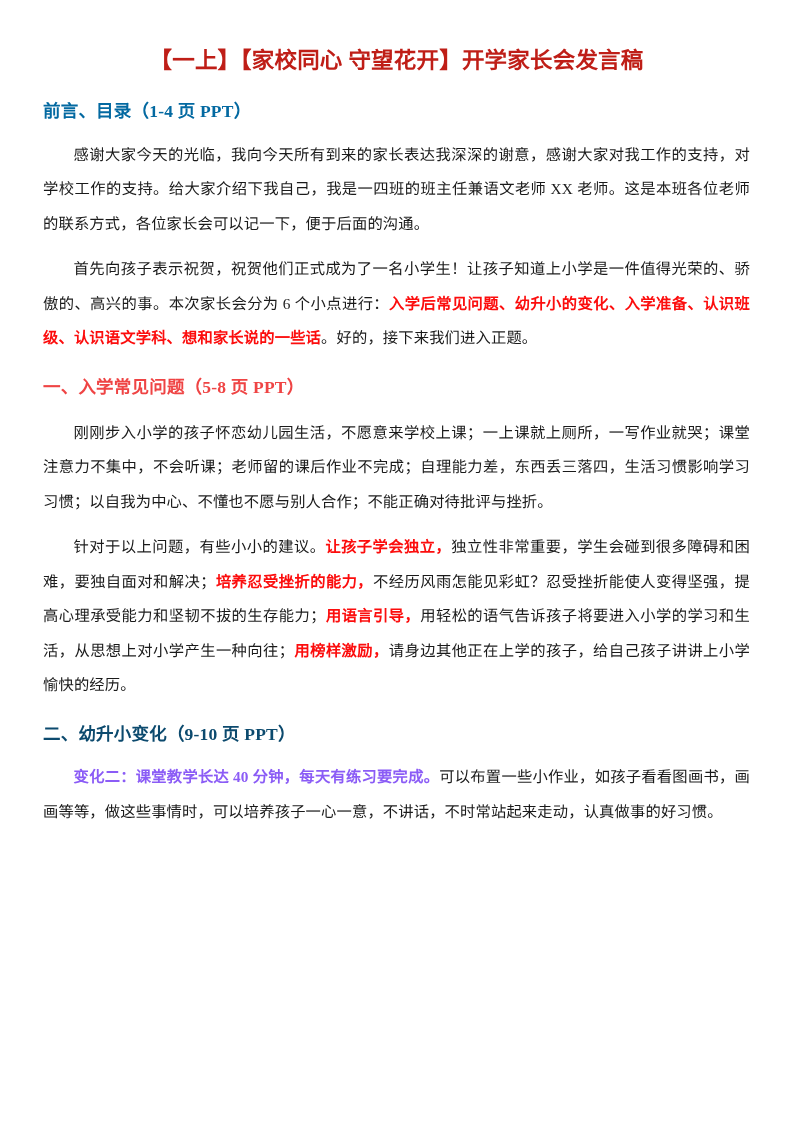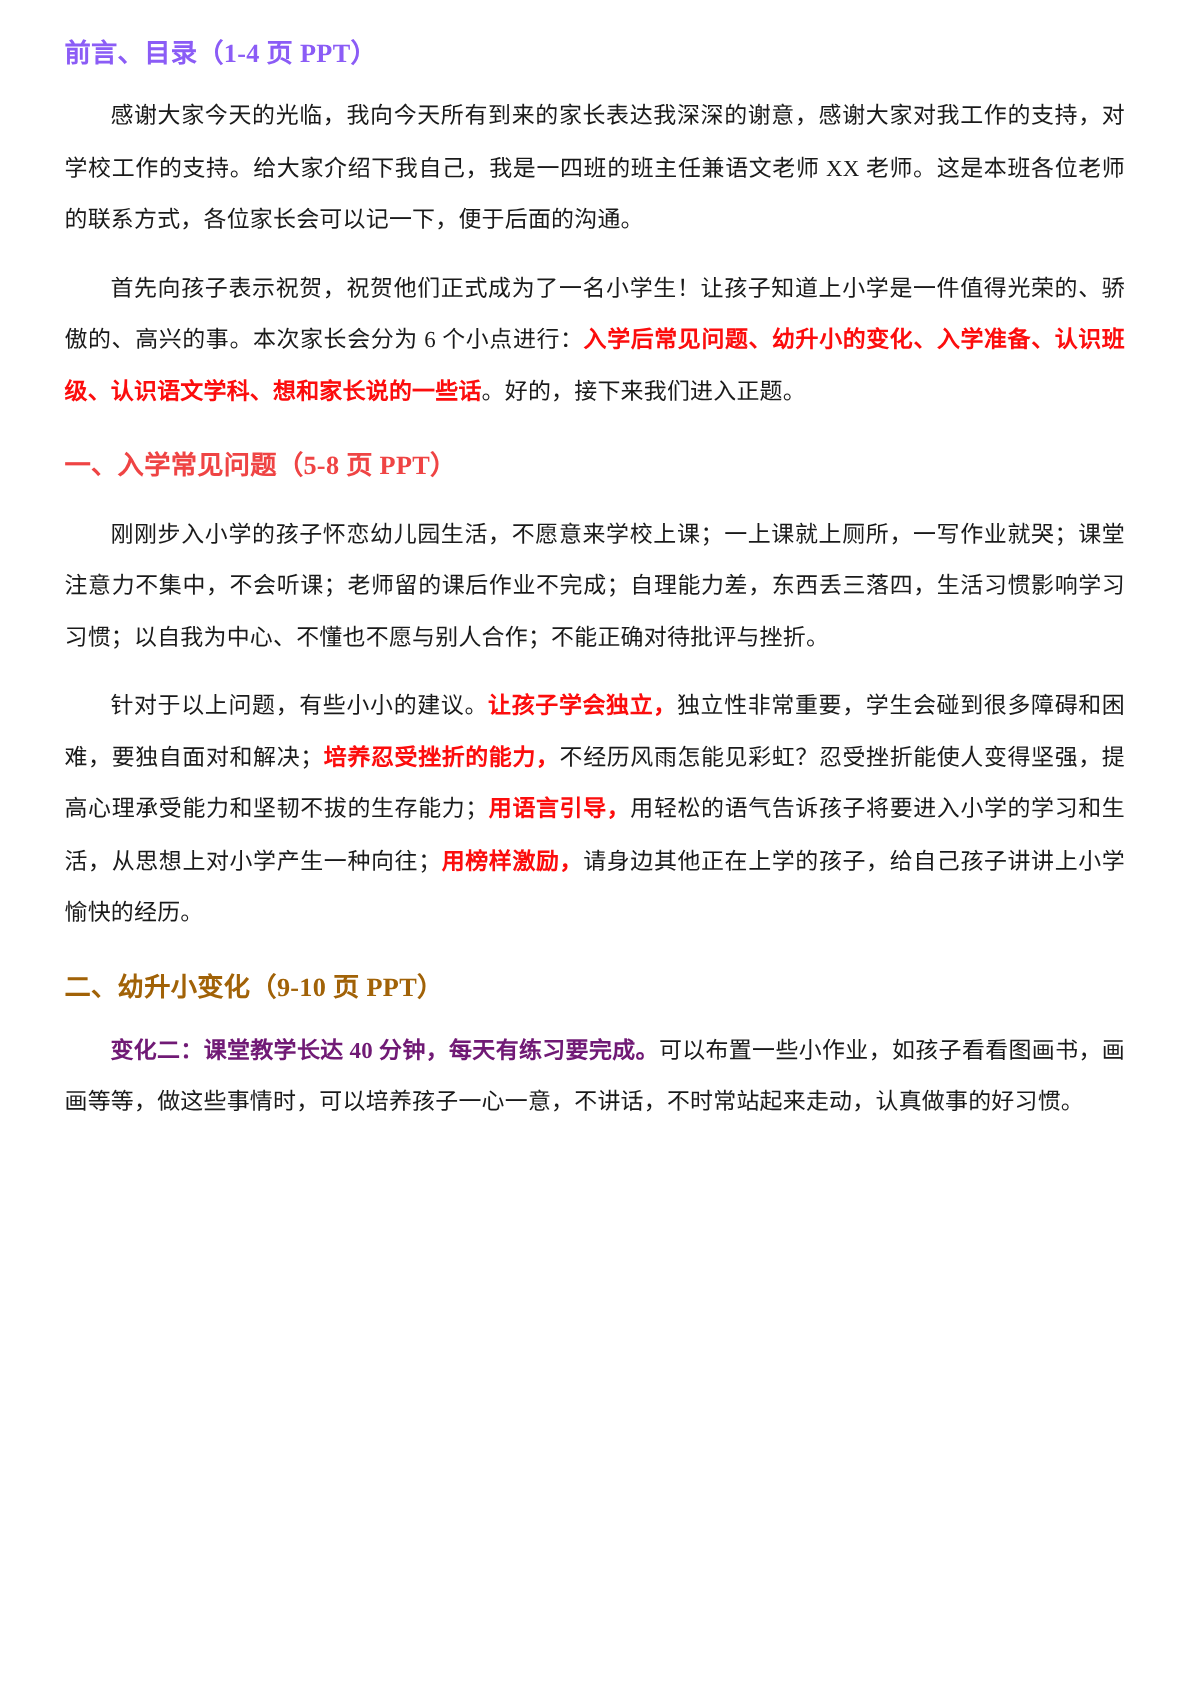--- a/index.html
+++ b/index.html
@@ -72,25 +72,26 @@
   .em-red {
     color: #fc0d0d;
     font-weight: bold;
   }
 </style>
 </head>
 <body>
 
 <div class="page">
 
+  <h1 class="doc-title">【一上】【家校同心  守望花开】开学家长会发言稿</h1>
 
   <div id="sections-root">
-      <h2 class="section-heading" style="color: #8b5cf6;">前言、目录（1-4 页 PPT）</h2>
+      <h2 class="section-heading" style="color: #0369a1;">前言、目录（1-4 页 PPT）</h2>
       <p class="para"><span>感谢大家今天的光临，我向今天所有到来的家长表达我深深的谢意，感谢大家对我工作的支持，对学校工作的支持。给大家介绍下我自己，我是一四班的班主任兼语文老师 XX 老师。这是本班各位老师的联系方式，各位家长会可以记一下，便于后面的沟通。</span></p>
       <p class="para"><span>首先向孩子表示祝贺，祝贺他们正式成为了一名小学生！让孩子知道上小学是一件值得光荣的、骄傲的、高兴的事。本次家长会分为 6 个小点进行：</span><span class="em-red" style="color: rgb(252, 13, 13);">入学后常见问题、幼升小的变化、入学准备、认识班级、认识语文学科、想和家长说的一些话</span><span>。好的，接下来我们进入正题。</span></p>
       <h2 class="section-heading tight" style="color: #ef4444;">一、入学常见问题（5-8 页 PPT）</h2>
       <p class="para first"><span>刚刚步入小学的孩子怀恋幼儿园生活，不愿意来学校上课；一上课就上厕所，一写作业就哭；课堂注意力不集中，不会听课；老师留的课后作业不完成；自理能力差，东西丢三落四，生活习惯影响学习习惯；以自我为中心、不懂也不愿与别人合作；不能正确对待批评与挫折。</span></p>
       <p class="para"><span>针对于以上问题，有些小小的建议。</span><span class="em-red" style="color: rgb(252, 13, 13);">让孩子学会独立，</span><span>独立性非常重要，学生会碰到很多障碍和困难，要独自面对和解决；</span><span class="em-red" style="color: rgb(252, 13, 13);">培养忍受挫折的能力，</span><span>不经历风雨怎能见彩虹？忍受挫折能使人变得坚强，提高心理承受能力和坚韧不拔的生存能力；</span><span class="em-red" style="color: rgb(252, 13, 13);">用语言引导，</span><span>用轻松的语气告诉孩子将要进入小学的学习和生活，从思想上对小学产生一种向往；</span><span class="em-red" style="color: rgb(252, 13, 13);">用榜样激励，</span><span>请身边其他正在上学的孩子，给自己孩子讲讲上小学愉快的经历。</span></p>
-      <h2 class="section-heading tight" style="color: #a16207;">二、幼升小变化（9-10 页 PPT）</h2>
-      <p class="para"><span class="em-red" style="color: #701a75;">变化二：课堂教学长达 40 分钟，每天有练习要完成。</span><span>可以布置一些小作业，如孩子看看图画书，画画等等，做这些事情时，可以培养孩子一心一意，不讲话，不时常站起来走动，认真做事的好习惯。</span></p>
+      <h2 class="section-heading tight" style="color: #0c4a6e;">二、幼升小变化（9-10 页 PPT）</h2>
+      <p class="para"><span class="em-red" style="color: #8b5cf6;">变化二：课堂教学长达 40 分钟，每天有练习要完成。</span><span>可以布置一些小作业，如孩子看看图画书，画画等等，做这些事情时，可以培养孩子一心一意，不讲话，不时常站起来走动，认真做事的好习惯。</span></p>
     </div>
 
 </div>
 
 </body></html>

